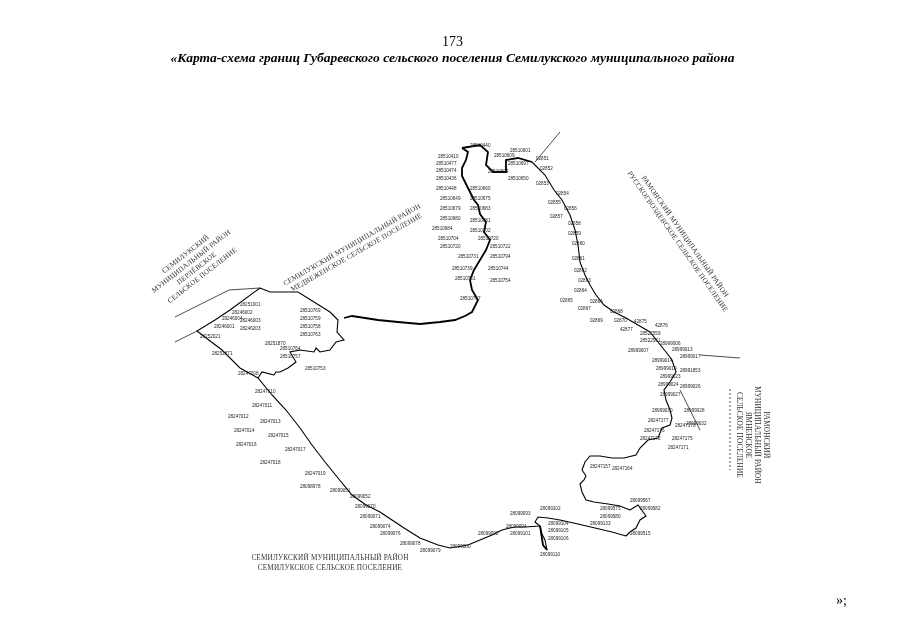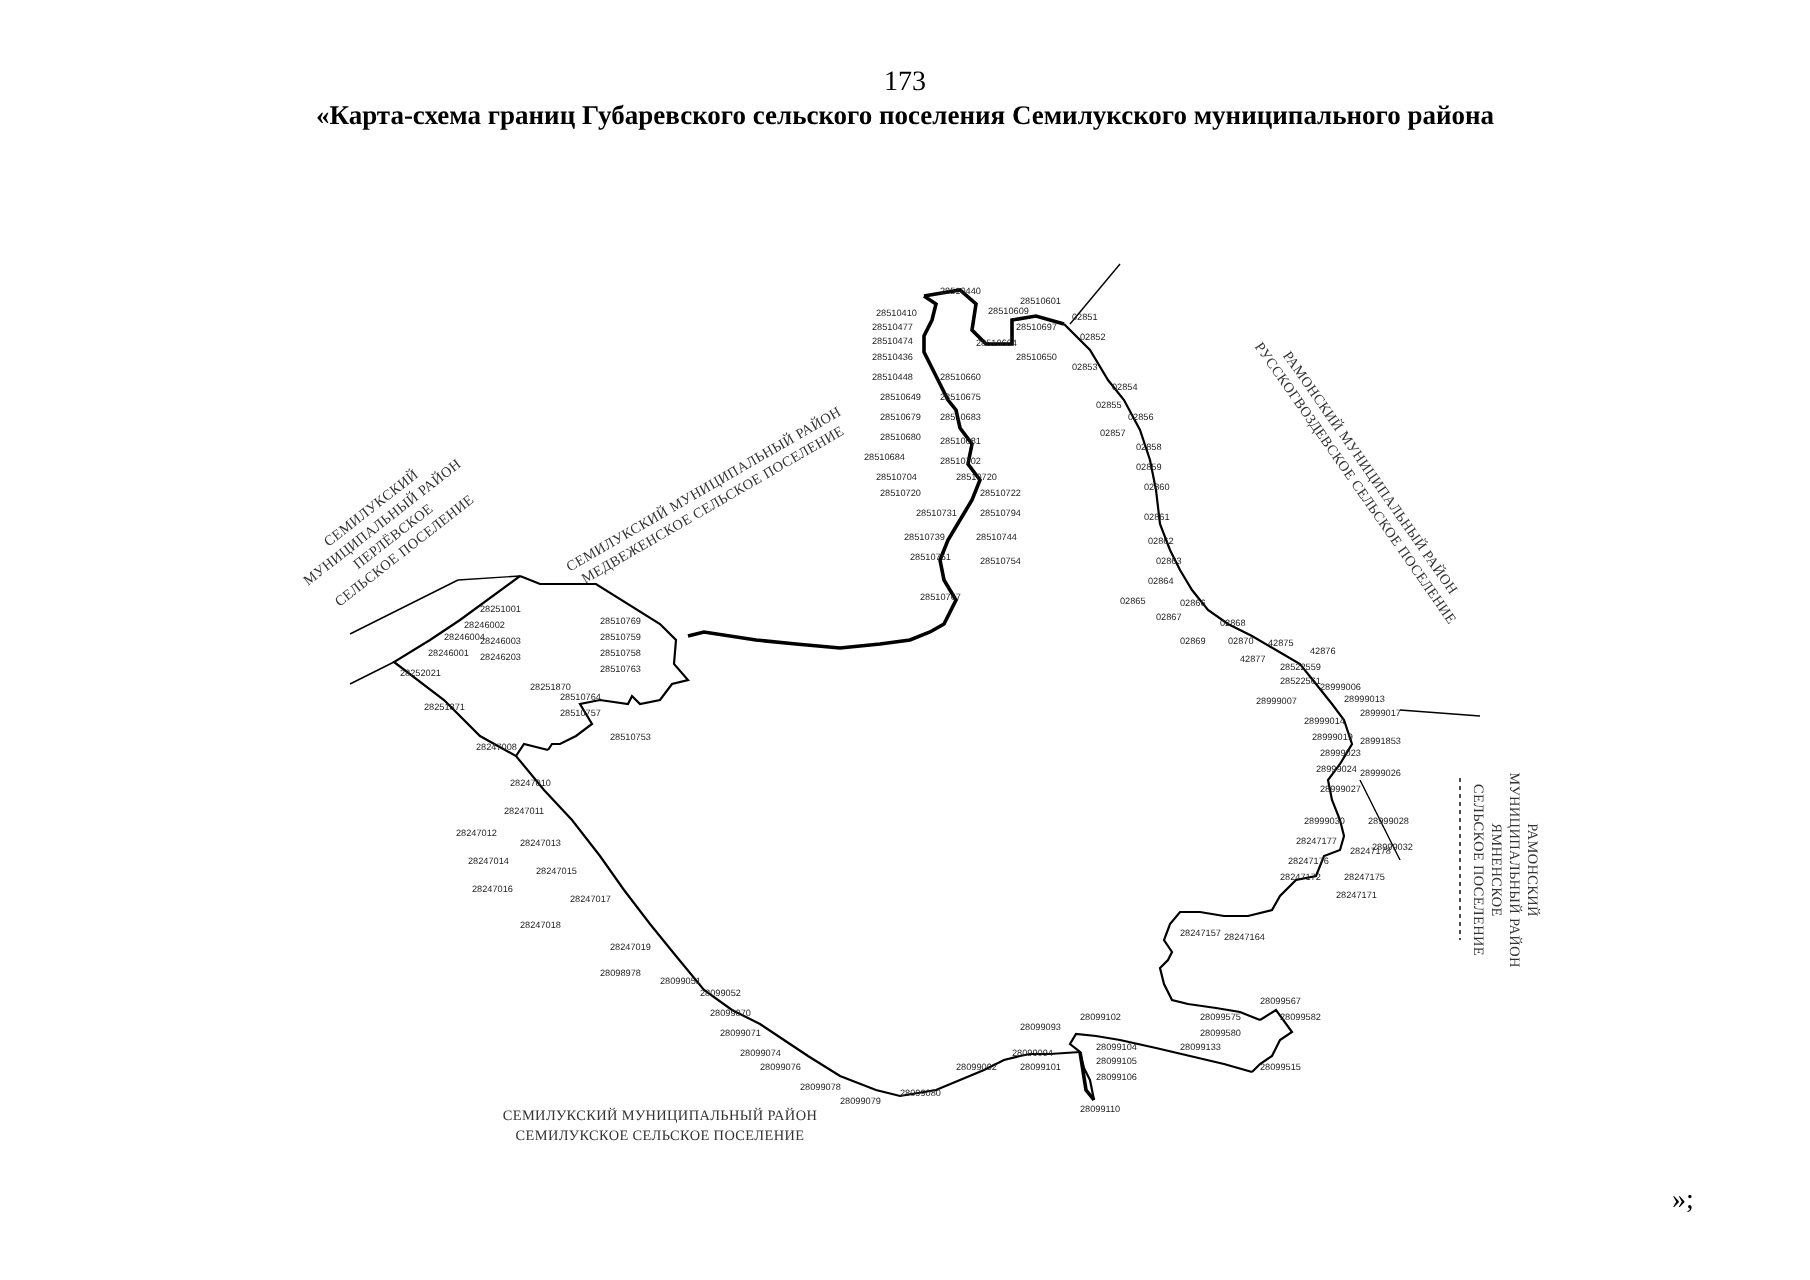--- a/index.html
+++ b/index.html
@@ -1,18 +1,18 @@
 <!DOCTYPE html>
 <html><head>
 <meta charset="utf-8">
 <style>
   html, body { margin: 0; padding: 0; background: #ffffff; }
   body { width: 905px; height: 640px; position: relative; overflow: hidden; font-family: "Liberation Serif", serif; color: #000; }
   .page-number { position: absolute; top: 34px; left: 0; width: 905px; text-align: center; font-size: 14px; }
-  .title { position: absolute; top: 48px; left: 0; width: 905px; text-align: center; font-size: 13.5px; font-weight: bold; line-height: 19px; }
+  .title { position: absolute; top: 48px; left: 0; width: 905px; text-align: center; font-size: 13.5px; font-weight: bold; line-height: 19px; font-style: italic; }
   .closing { position: absolute; left: 836px; top: 593px; font-size: 14px; }
   svg.map { position: absolute; left: 0; top: 0; }
   .lbl { font-family: "Liberation Sans", sans-serif; font-size: 4.6px; fill: #222; }
   .region { font-family: "Liberation Serif", serif; font-size: 7.2px; fill: #333; letter-spacing: 0.2px; }
   .boundary { fill: none; stroke: #000; stroke-width: 1.1; }
   .boundary-thick { fill: none; stroke: #000; stroke-width: 1.8; }
   .neighbor { fill: none; stroke: #000; stroke-width: 0.7; }
 </style>
 </head>
 <body>

